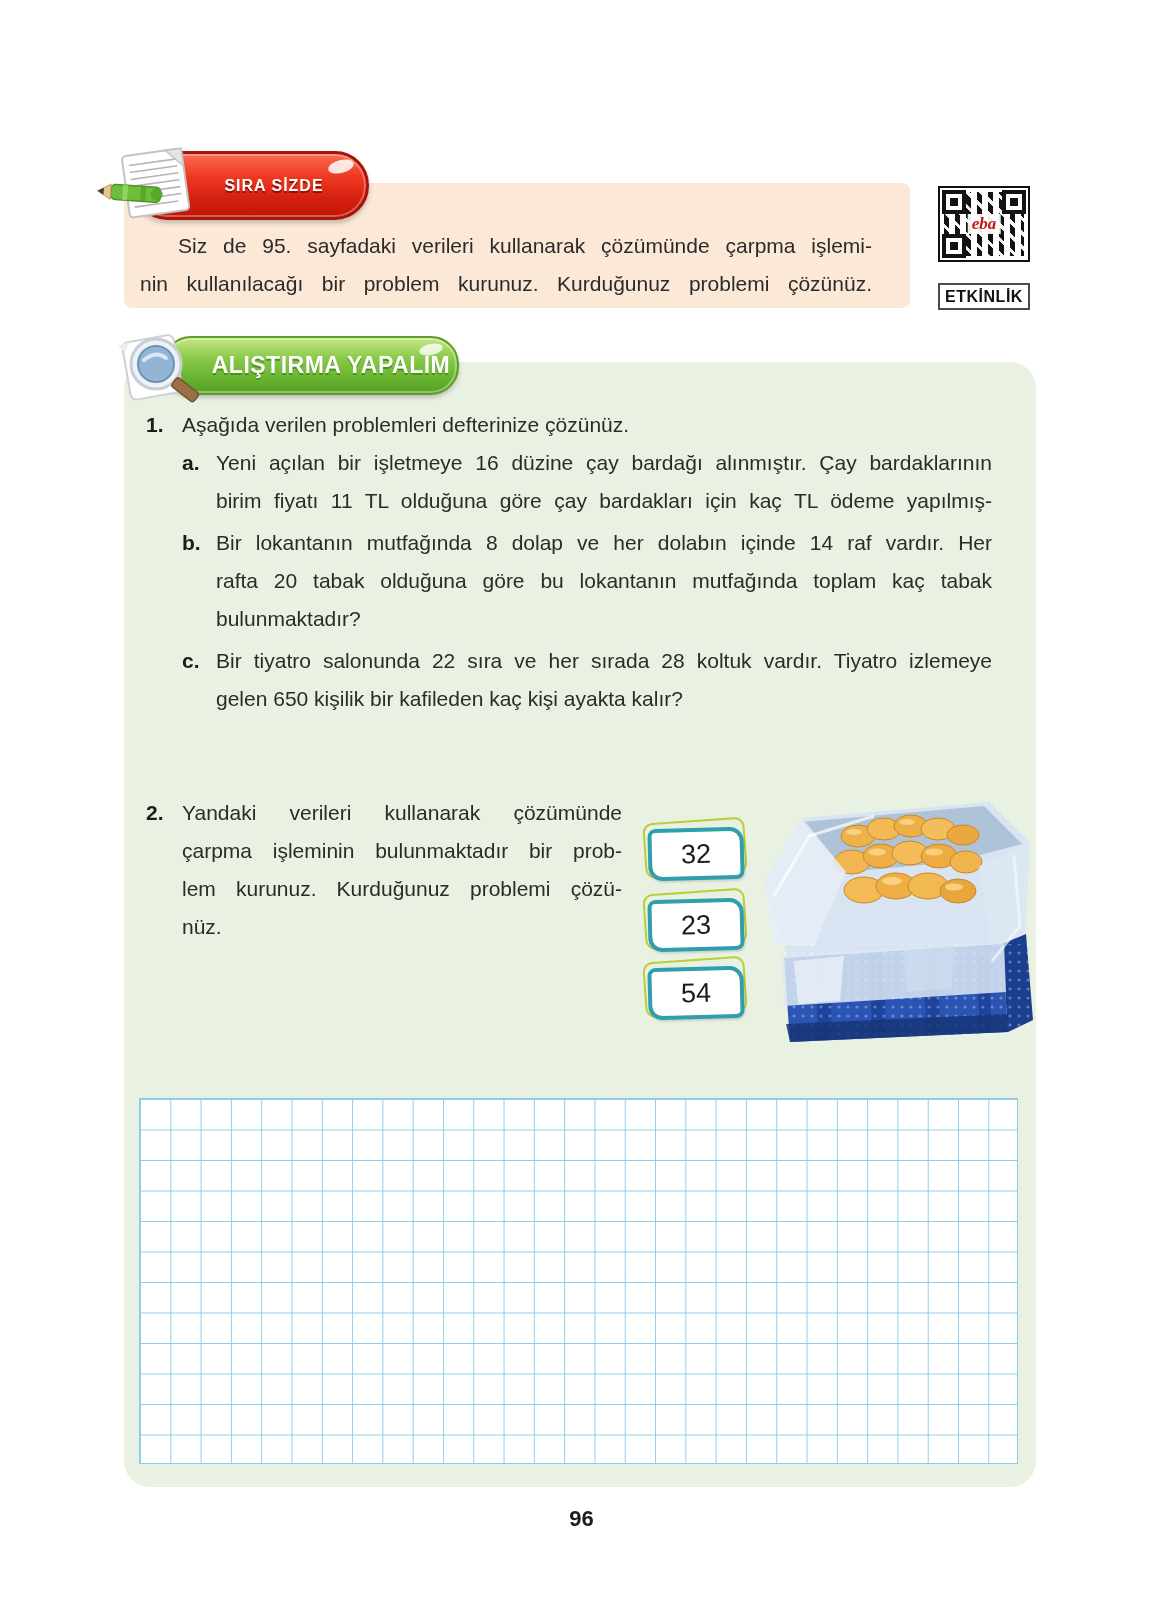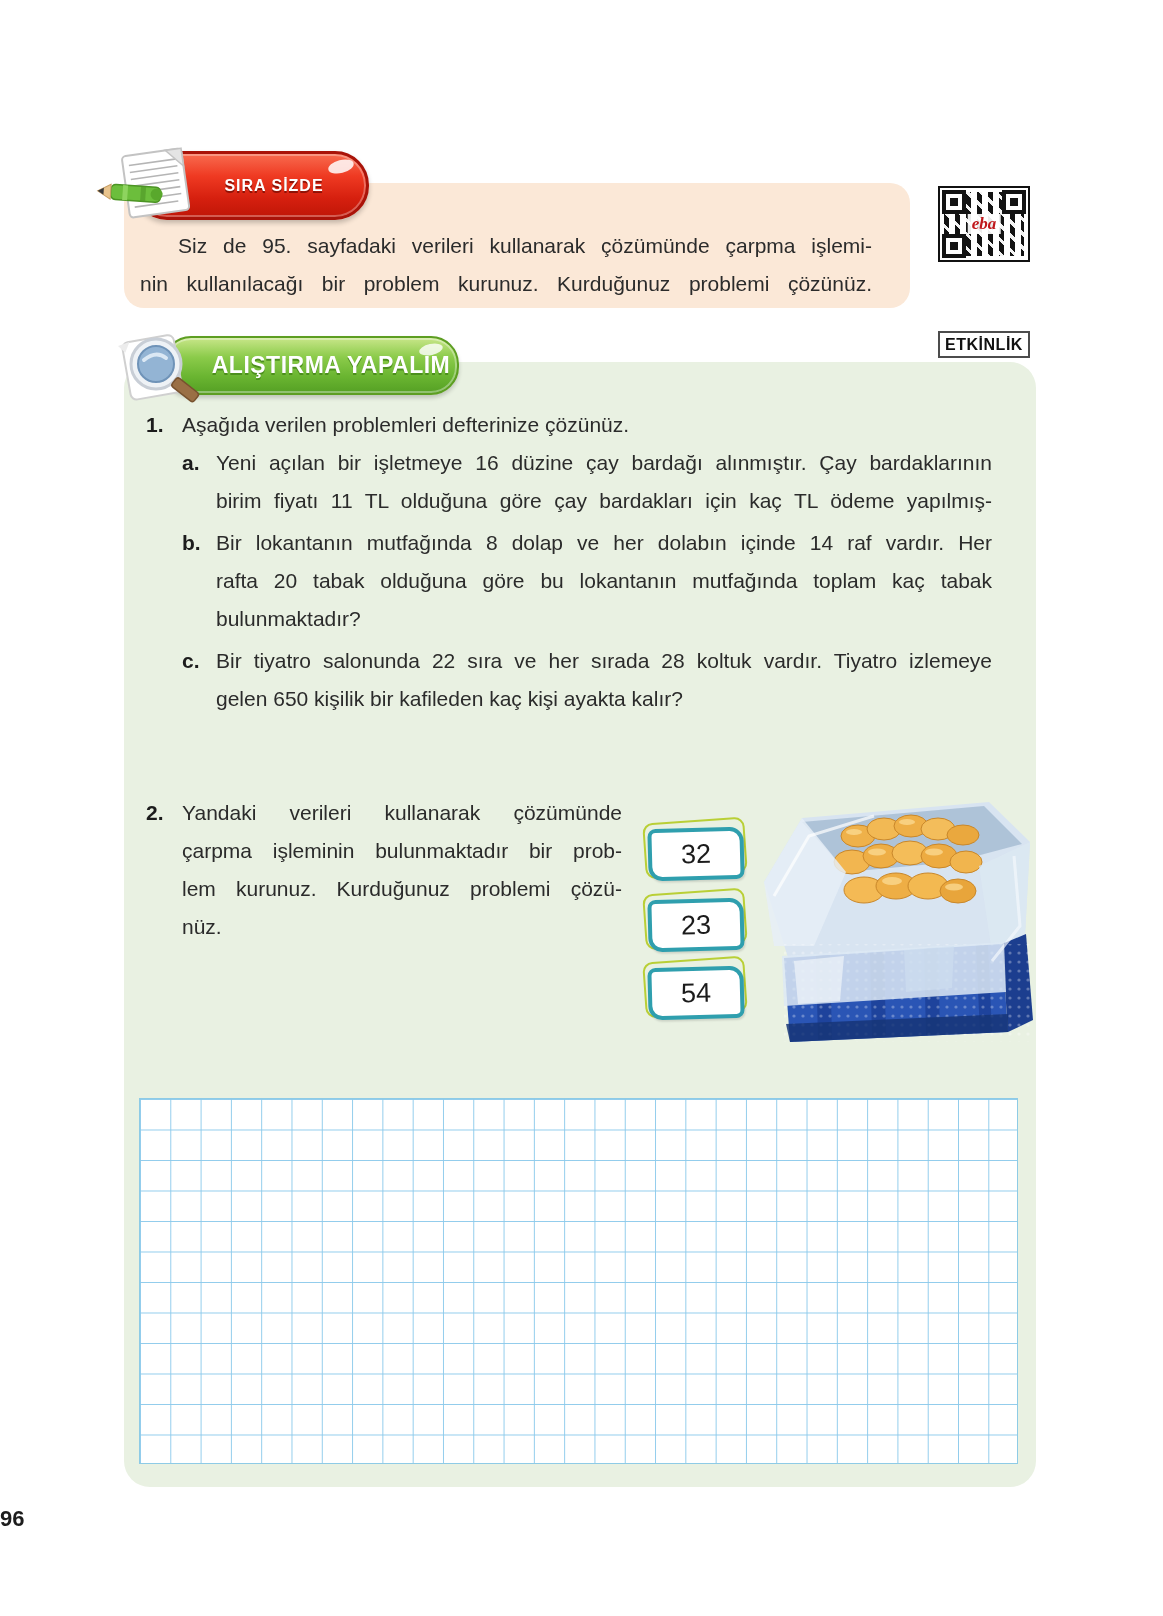--- a/index.html
+++ b/index.html
@@ -4,21 +4,21 @@
 <style>
   html,body { margin:0; padding:0; background:#ffffff; }
   .page {
     position:relative; width:1163px; height:1616px; background:#ffffff;
     font-family:"Liberation Sans", sans-serif; color:#262626; overflow:hidden;
   }
 
   
   .peach-panel {
     position:absolute; left:124px; top:183px; width:786px; height:125px;
-    background:#fbe8d7; border-radius:20px;
+    background:#fbe8d7; border-radius:8px;
   }
   .peach-text { position:absolute; left:16px; top:44px; width:732px;
     font-size:21px; line-height:38px; color:#2b2b2b; }
   .jline { text-align:justify; text-align-last:justify; }
   .jline.left-last { text-align-last:left; }
   .indent { padding-left:38px; }
 
   .red-banner {
     position:absolute; left:133px; top:151px; width:230px; height:63px;
     border-radius:34px;
@@ -48,21 +48,21 @@
   .finder { position:absolute; width:24px; height:24px; background:#131313; }
   .finder::before { content:""; position:absolute; inset:4px; background:#fff; }
   .finder::after  { content:""; position:absolute; inset:8px; background:#131313; }
   .finder.tl { left:2px; top:2px; } .finder.tr { right:2px; top:2px; } .finder.bl { left:2px; bottom:2px; }
   .qr-center { position:absolute; left:50%; top:50%; transform:translate(-50%,-50%);
     background:rgba(255,255,255,.92); padding:0 4px; color:#c0181c;
     font-family:"Liberation Serif", serif; font-style:italic; font-weight:bold; font-size:17px; }
   .qr-label { position:absolute; left:938px; top:283px; width:92px; height:27px;
     background:#fff; border:2px solid #4c4c4c; box-sizing:border-box;
     display:flex; align-items:center; justify-content:center;
-    font-size:16px; font-weight:bold; color:#111; letter-spacing:.5px;margin-top:48px; }
+    font-size:16px; font-weight:bold; color:#111; letter-spacing:.5px; }
 
   
   .green-panel { position:absolute; left:124px; top:362px; width:912px; height:1125px;
     background:#e9f1e2; border-radius:26px; }
 
   .green-banner {
     position:absolute; left:163px; top:336px; width:292px; height:55px; border-radius:28px;
     background:linear-gradient(180deg,#c8e689 0%,#8bcb4a 35%,#6ab531 70%,#55a024 100%);
     border:2px solid #5d9e22;
     box-shadow: inset 0 0 0 2px rgba(255,255,255,.35), 0 3px 4px rgba(0,0,0,.18);
@@ -99,21 +99,21 @@
 
   
   .answer-grid { position:absolute; left:15px; top:736px; width:879px; height:366px;
     background:#ffffff;
     background-image:
       linear-gradient(to right, rgba(140,202,235,.95) 1.3px, transparent 1.3px),
       linear-gradient(to bottom, rgba(140,202,235,.95) 1.3px, transparent 1.3px);
     background-size:30.3px 30.5px;
     border:1.6px solid #8ecbe6; box-sizing:border-box; }
 
-  .page-number { position:absolute; left:0; top:1506px; width:100%; text-align:left;
+  .page-number { position:absolute; left:0; top:1506px; width:100%; text-align:center;
     font-size:22px; font-weight:bold; color:#1d1d1d; }
 </style>
 </head>
 <body>
 
 <div class="page">
 
   <div class="peach-panel">
     <div class="peach-text">
       <div class="jline indent">Siz de 95. sayfadaki verileri kullanarak çözümünde çarpma işlemi-</div>

